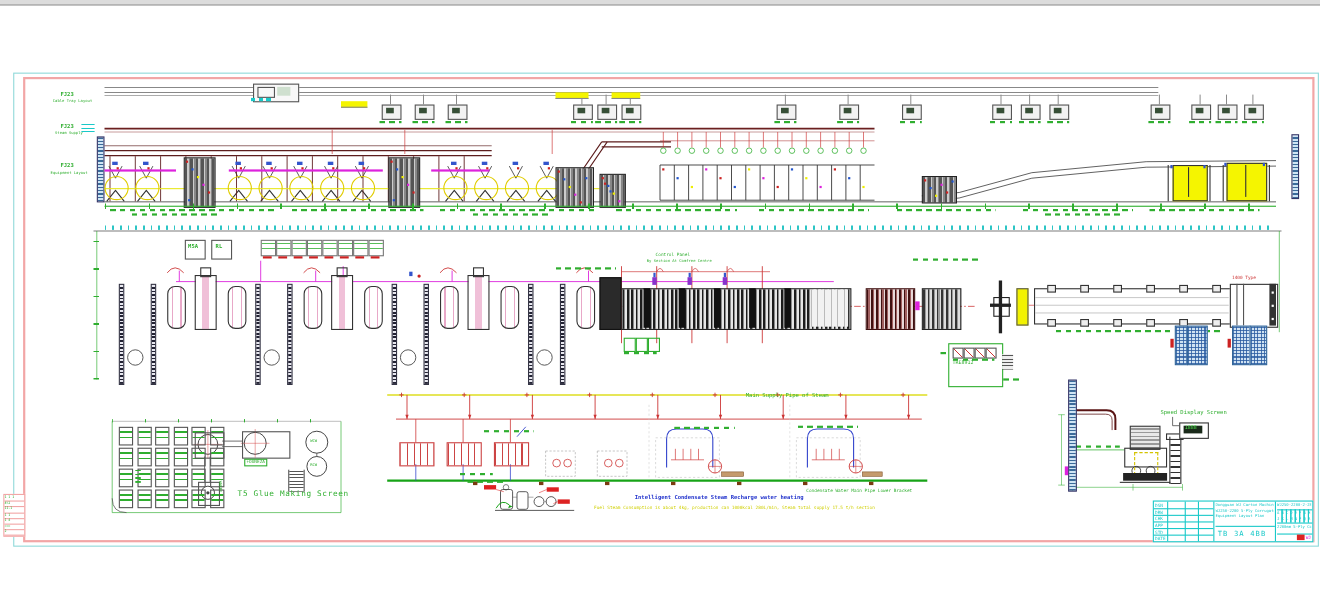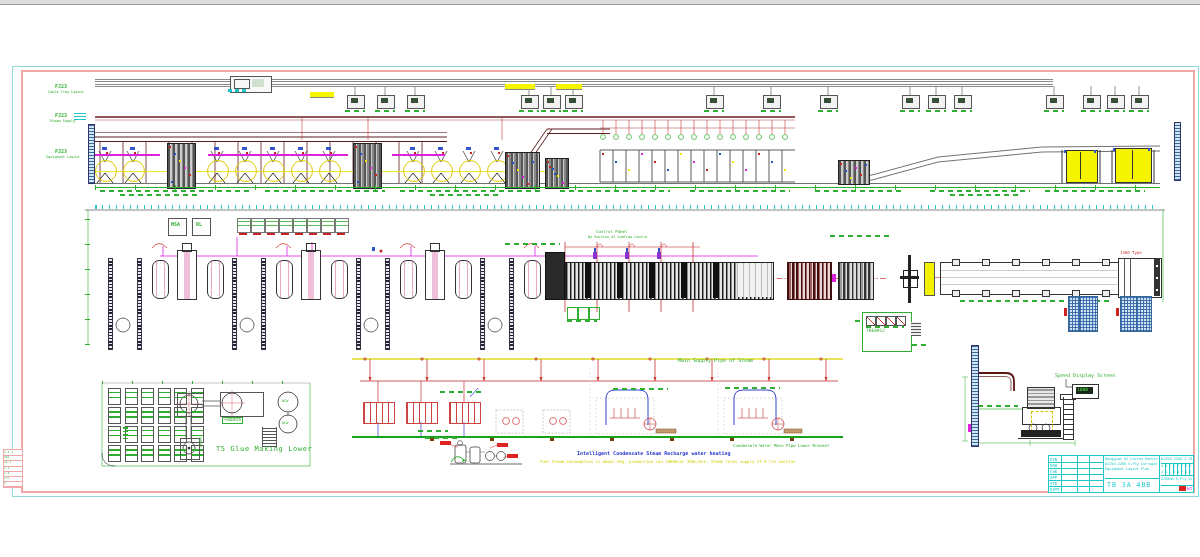--- a/index.html
+++ b/index.html
@@ -612,21 +612,21 @@
       <div class="abs" style="left: 1060px; top: 394px; width: 14px; height: 4px; border: 1px solid rgb(51, 51, 51);"></div>
       <div class="abs" style="left: 1072px; top: 384px; width: 25px; height: 13px; border: 1.5px solid rgb(51, 51, 51); background: rgb(255, 255, 255);"></div>
       <div class="abs" style="left: 1076px; top: 387px; width: 17px; height: 7px; background: rgb(26, 42, 26);"></div>
       <div class="abs" style="left: 968px; top: 424px; width: 3px; height: 8px; background: rgb(221, 34, 221);"></div>
     </div>
 
   <div class="t g" style="left:678px;top:358px;font-size:5px">Main Supply Pipe of Steam</div>
   <div class="t g" style="left:733px;top:444px;font-size:4px">Condensate Water Main Pipe Lower Bracket</div>
   <div class="t" style="left:577px;top:451px;color:#2233cc;font-weight:bold;font-size:5px">Intelligent Condensate Steam Recharge water heating</div>
   <div class="t" style="left:540px;top:460px;color:#cfcf00;font-size:4px">Fuel Steam Consumption is about 4kg, production can 1000kcal 280L/min, Steam total supply 17.5 t/h section</div>
-  <div class="t g" style="left:216px;top:445px;font-size:7px;letter-spacing:.6px">T5 Glue Making Lower</div>
+  <div class="t g" style="left:216px;top:445px;font-size:7px;letter-spacing:.6px">T5 Glue Making Screen</div>
   <div class="t g" style="left:1055px;top:373px;font-size:5px">Speed Display Screen</div>
   <div class="t g" style="left:866px;top:328px;font-size:4.5px">TRE8912</div>
   <div class="t" style="left:1120px;top:251px;color:#cc3333;font-size:4px">1400 Type</div>
   <div class="t g" style="left:596px;top:230px;font-size:4px">Control Panel</div>
   <div class="t g" style="left:588px;top:235px;font-size:3.5px">By Section At Comfree Centre</div>
   <div class="t g" style="left:55px;top:84px;font-size:5px;font-weight:bold">FJ23</div>
   <div class="t g" style="left:48px;top:90px;font-size:3.5px">Cable Tray Layout</div>
   <div class="t g" style="left:55px;top:113px;font-size:5px;font-weight:bold">FJ23</div>
   <div class="t g" style="left:50px;top:119px;font-size:3.5px">Steam Supply</div>
   <div class="t g" style="left:55px;top:149px;font-size:5px;font-weight:bold">FJ23</div>

